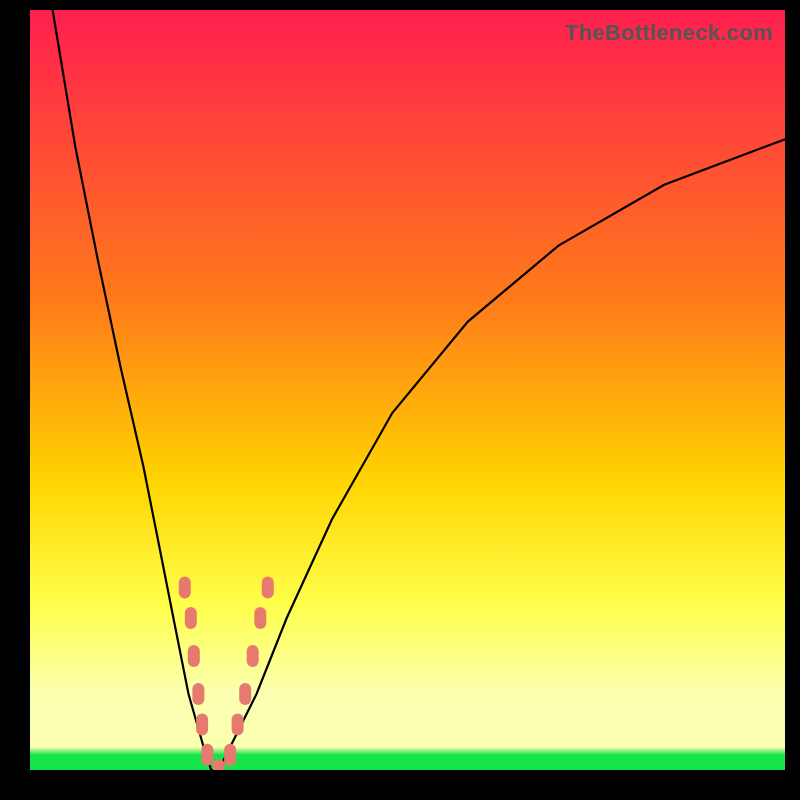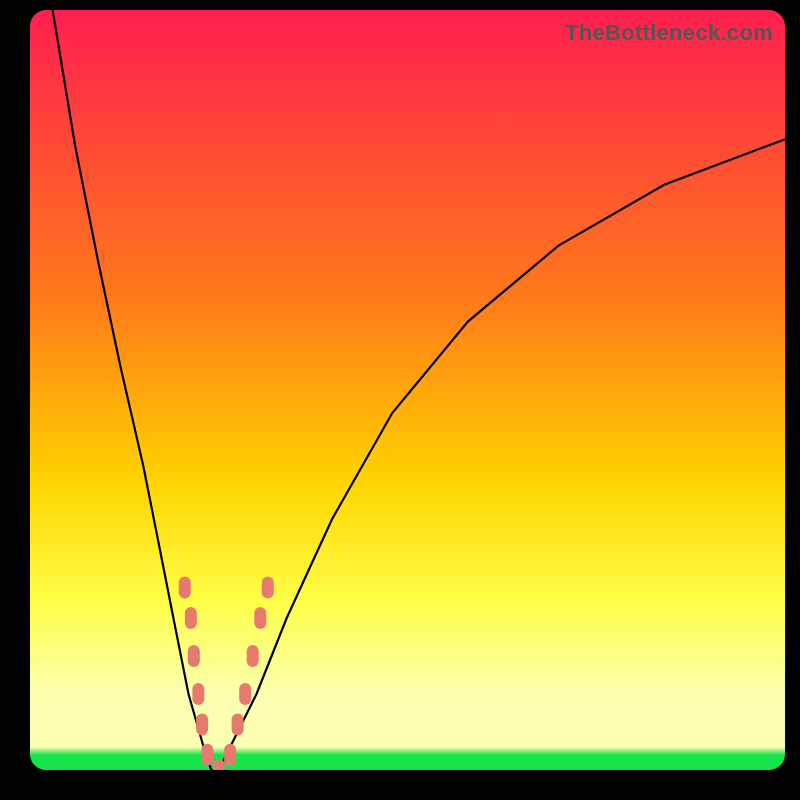--- a/index.html
+++ b/index.html
@@ -18,21 +18,20 @@
     height: 800px;
     background: #000;
   }
   .plot-area {
     position: absolute;
     top: 10px;
     left: 30px;
     width: 755px;
     height: 760px;
     overflow: hidden;
-    border-radius: 16px;
   }
   .gradient-bg {
     position: absolute;
     inset: 0;
   }
   .attribution {
     position: absolute;
     top: 10px;
     right: 12px;
     color: #555;

